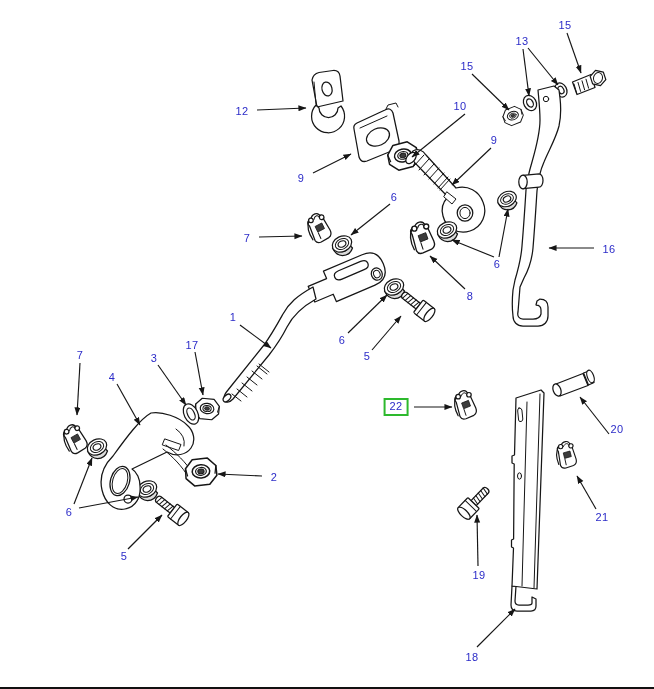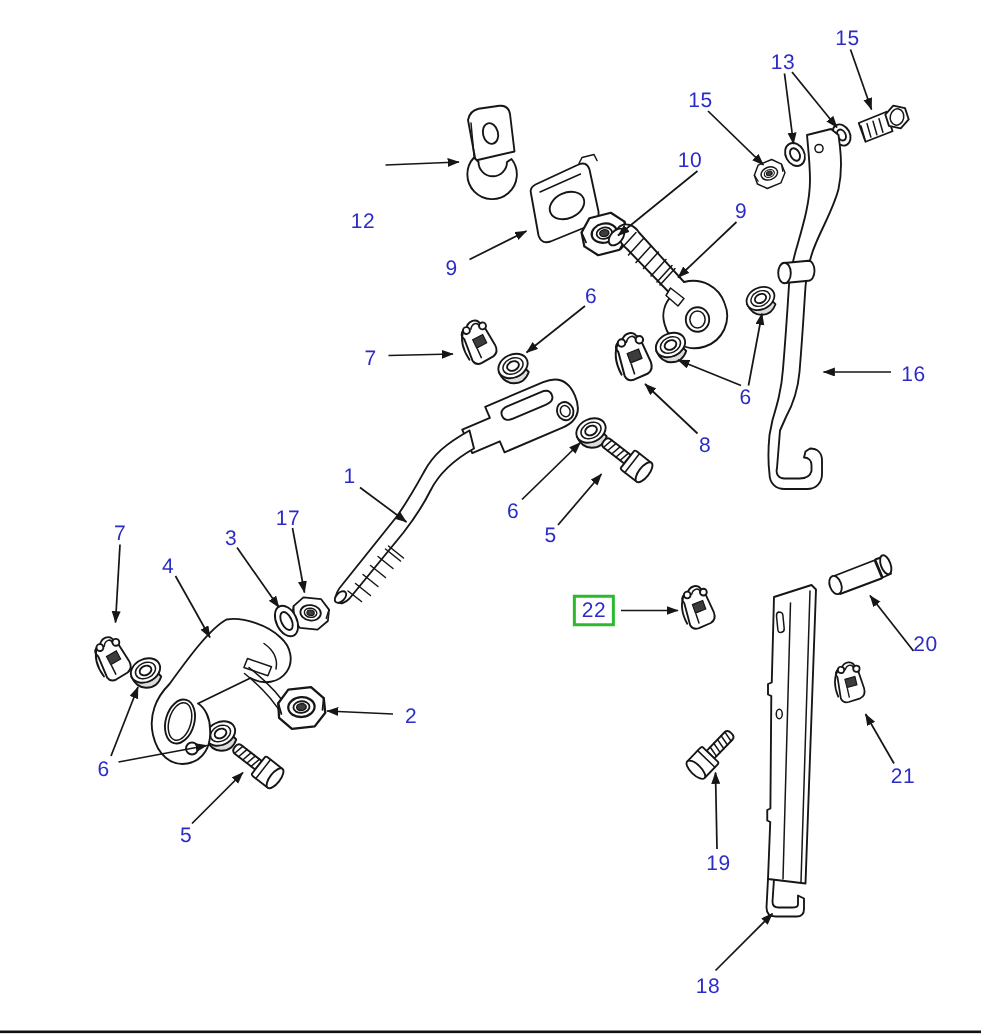--- a/index.html
+++ b/index.html
@@ -7,21 +7,21 @@
          font-family:"Liberation Sans",sans-serif;}
   svg{position:absolute;left:0;top:0;}
   .ln{stroke:var(--line,#161616);stroke-width:1.25;stroke-linecap:round;stroke-linejoin:round;}
   .thin{stroke-width:1;}
   .f-white{fill:#ffffff;}
   .f-none{fill:none;}
   .f-shade{fill:var(--shade,#dcdcdc);}
   .f-dark{fill:#3c3c3c;stroke:var(--line,#161616);stroke-width:.8;}
   .ld{stroke:var(--line,#161616);stroke-width:1.15;fill:none;marker-end:url(#arw);}
   .labels{position:absolute;left:0;top:0;width:100%;height:100%;}
-  .label{position:absolute;transform:translate(-50%,-50%);font-size:14px;
+  .label{position:absolute;transform:translate(-50%,-50%);font-size:11px;
          color:var(--label,#2b2bc8);letter-spacing:.3px;cursor:default;line-height:1;}
   .label.highlighted{border:2.2px solid var(--hl,#2db92d);background:#fff;padding:1px 4px 2px 4px;}
   .bottom-border{position:absolute;left:0;bottom:0;width:100%;height:2px;background:#111;}
 </style>
 </head>
 <body>
 
 <div class="stage" style="--bg: #ffffff; --label: #2b2bc8; --line: #161616; --hl: #2db92d; --shade: #dcdcdc;">
 <svg width="654" height="689" viewBox="0 0 654 689">
   <defs>
@@ -240,21 +240,21 @@
       <div class="label" style="left: 394px; top: 197px;">6</div>
       <div class="label" style="left: 497px; top: 264px;">6</div>
       <div class="label" style="left: 342px; top: 340px;">6</div>
       <div class="label" style="left: 69px; top: 512px;">6</div>
       <div class="label" style="left: 247px; top: 238px;">7</div>
       <div class="label" style="left: 80px; top: 355px;">7</div>
       <div class="label" style="left: 470px; top: 296px;">8</div>
       <div class="label" style="left: 494px; top: 140px;">9</div>
       <div class="label" style="left: 460px; top: 106px;">10</div>
       <div class="label" style="left: 301px; top: 178px;">9</div>
-      <div class="label" style="left: 242px; top: 111px; margin-top: 36px;">12</div>
+      <div class="label" style="left: 242px; top: 111px;">12</div>
       <div class="label" style="left: 522px; top: 41px;">13</div>
       <div class="label" style="left: 467px; top: 66px;">15</div>
       <div class="label" style="left: 565px; top: 25px;">15</div>
       <div class="label" style="left: 609px; top: 249px;">16</div>
       <div class="label" style="left: 192px; top: 345px; text-align: center;">17</div>
       <div class="label" style="left: 472px; top: 657px;">18</div>
       <div class="label" style="left: 479px; top: 575px;">19</div>
       <div class="label" style="left: 617px; top: 429px;">20</div>
       <div class="label" style="left: 602px; top: 517px; text-align: center;">21</div>
       <div class="label highlighted" style="left: 396px; top: 407px; text-align: center;">22</div>

